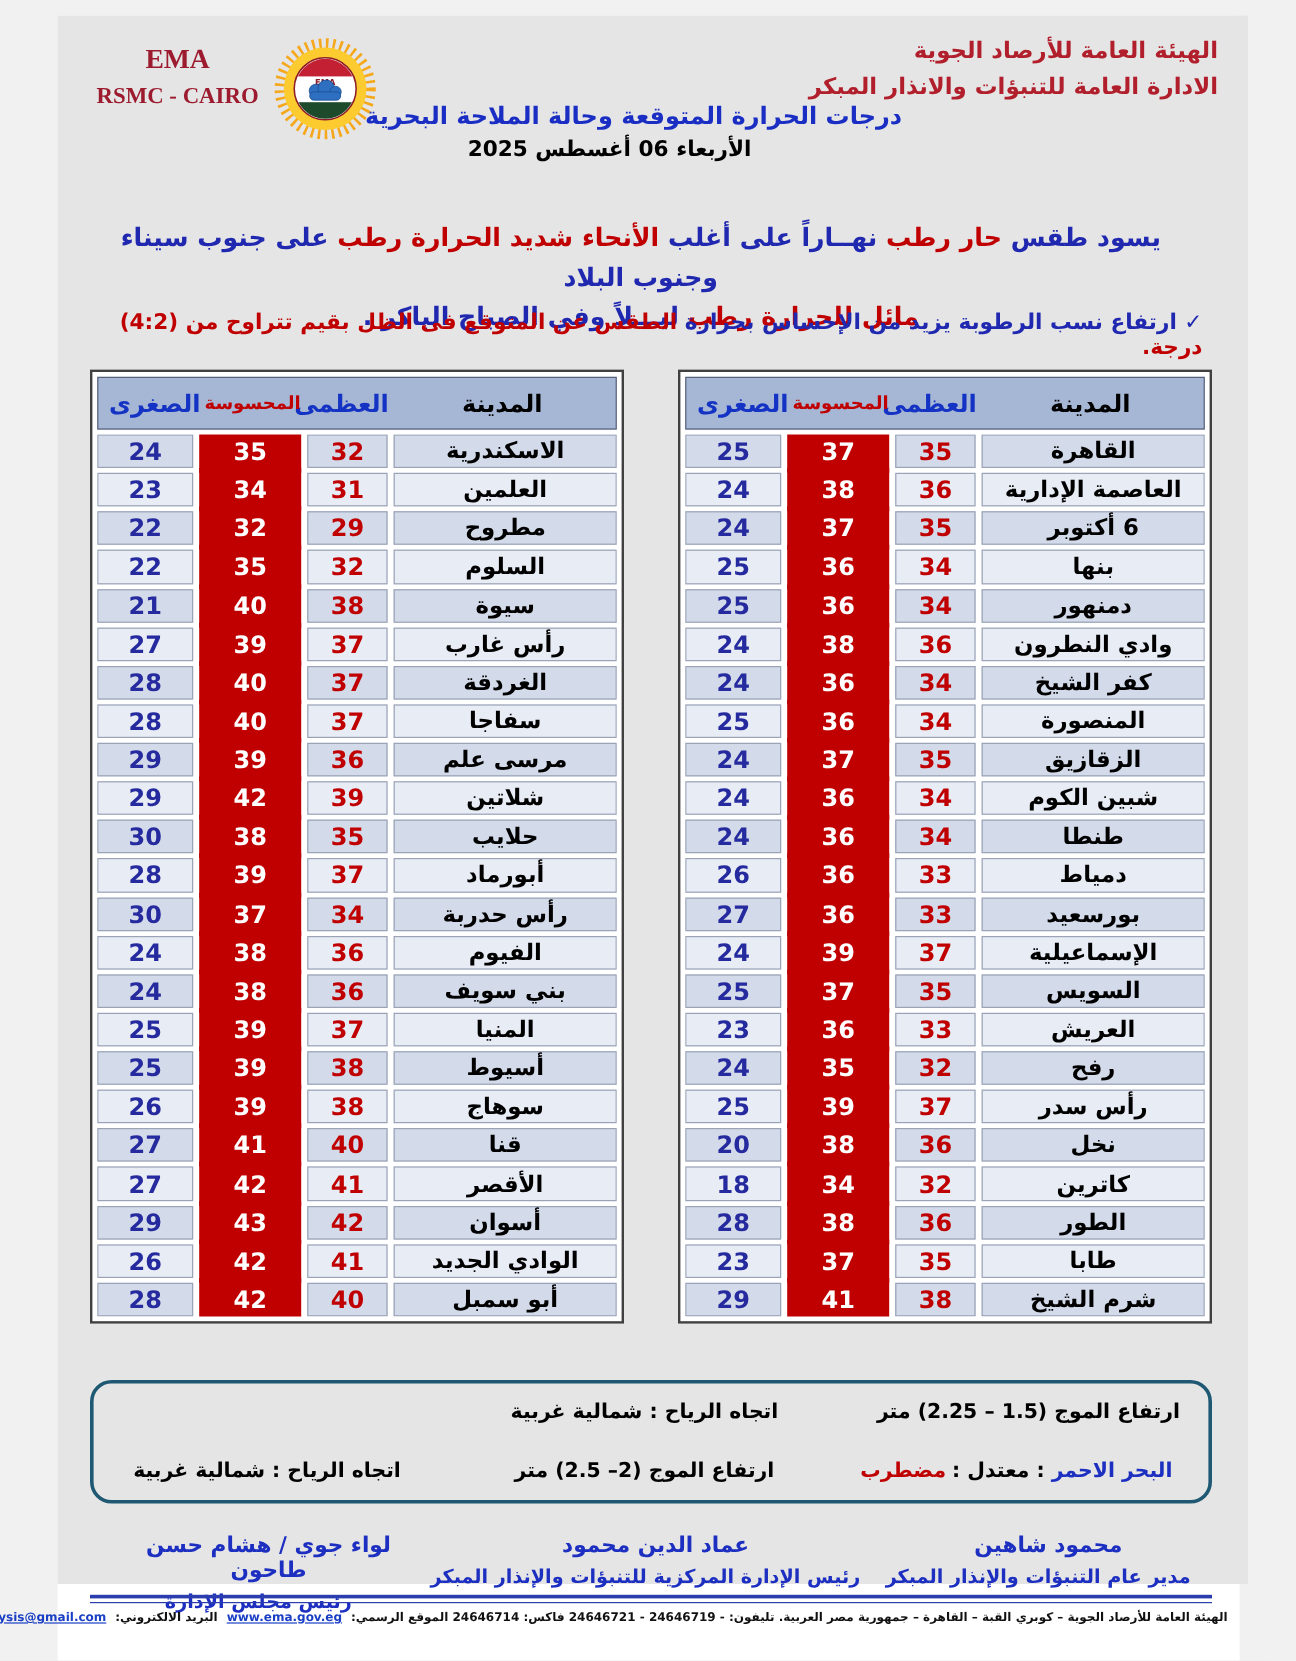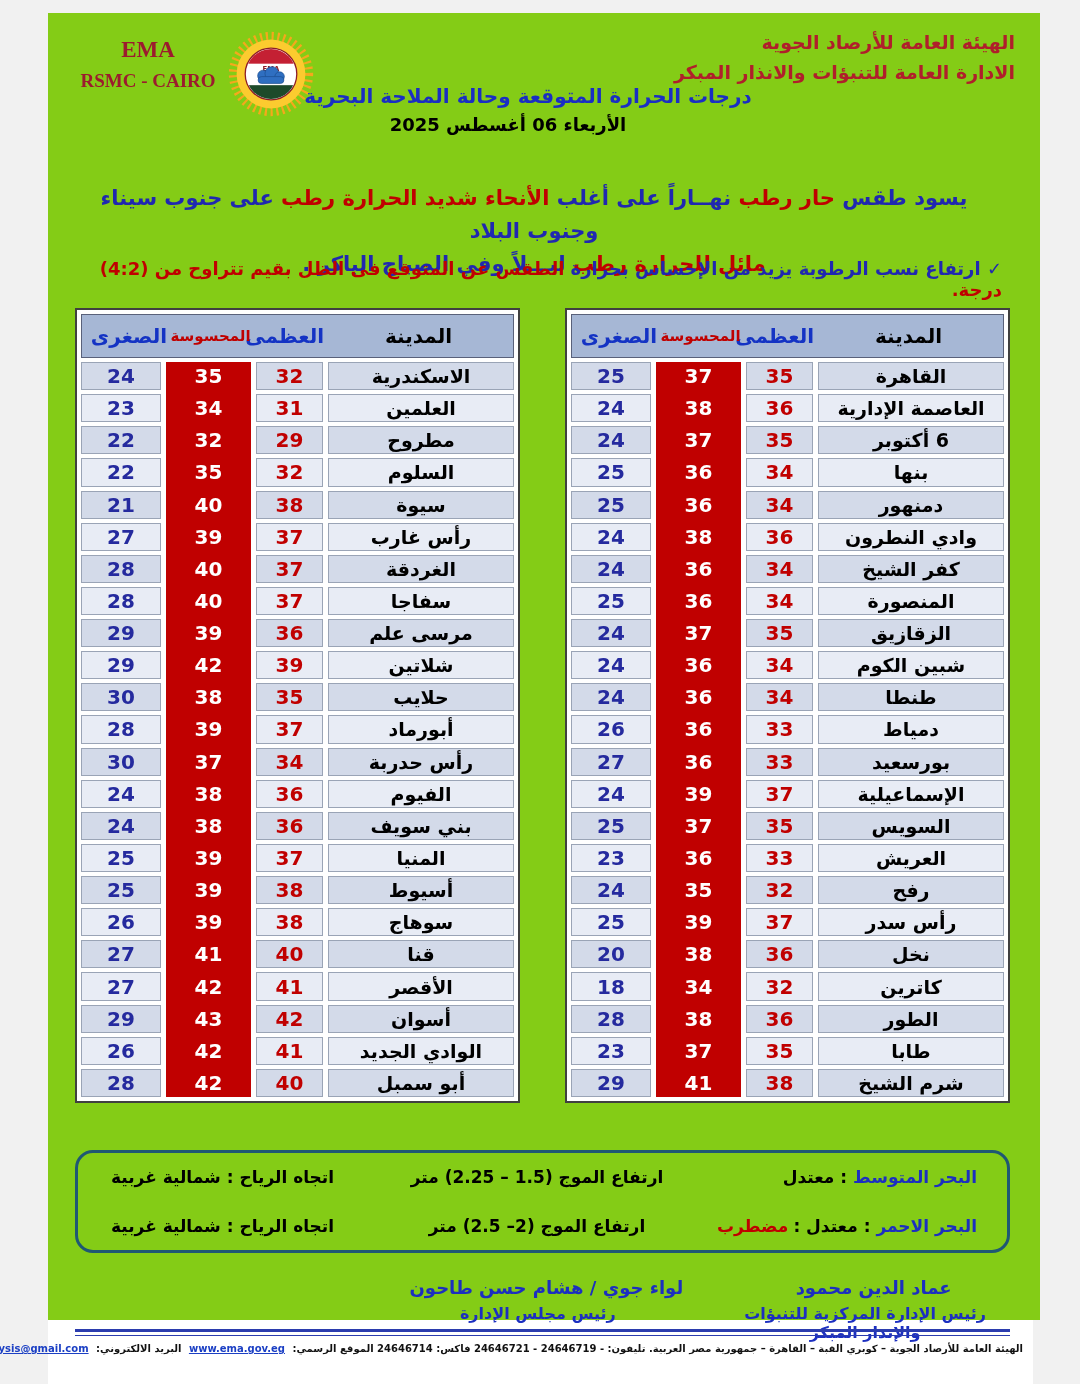--- a/index.html
+++ b/index.html
@@ -1,19 +1,19 @@
 <!DOCTYPE html>
 <html lang="ar"><head>
 <meta charset="utf-8">
 <style>
   html,body{margin:0;padding:0;}
   body{background:#f1f1f1;font-family:"DejaVu Sans",sans-serif;}
   .canvas{position:relative;width:1080px;height:1384px;background:#f1f1f1;overflow:hidden;}
   .page{position:absolute;left:48px;top:13px;width:985px;height:1371px;background:#ffffff;direction:rtl;}
-  .content{position:absolute;left:0;top:0;width:992px;height:1307px;background:#84cc16;}
+  .content{position:absolute;left:0;top:0;width:992px;height:1307px;background:#e5e5e5;}
 
   
   .org-en{position:absolute;left:25px;top:24px;width:150px;text-align:center;direction:ltr;
           color:#9c1b2e;font-family:"Liberation Serif",serif;font-weight:bold;}
   .org-en-l1{font-size:23px;}
   .org-en-l2{font-size:19px;margin-top:7px;white-space:nowrap;}
   .logo{position:absolute;left:180px;top:12px;width:86px;height:98px;}
   .org-ar{position:absolute;right:25px;top:14px;text-align:right;color:#b01f2b;font-weight:bold;
           font-size:19px;line-height:30px;}
   .subtitle{position:absolute;left:230px;top:71px;width:500px;text-align:center;
@@ -324,36 +324,37 @@
             <div class="cell c-min alt">23</div>
             <div class="cell c-city">شرم الشيخ</div>
             <div class="cell c-max">38</div>
             <div class="cell c-felt">41</div>
             <div class="cell c-min">29</div>
           </div>
       </div>
 
       <div class="sea">
         <div class="sea-row">
-          <div class="sea-left">
-            <span class="sea-label">البحر المتوسط</span><span class="sea-state"> :  </span><span class="sea-state">معتدل</span>
-          </div>
           <div class="sea-wave">ارتفاع الموج (1.5 – 2.25) متر</div>
           <div class="sea-wind">اتجاه الرياح : شمالية غربية</div>
         </div>
         <div class="sea-row">
           <div class="sea-left">
             <span class="sea-label">البحر الاحمر</span><span class="sea-state">  :   </span><span class="sea-state">معتدل :</span><span class="sea-state2">مضطرب</span>
           </div>
           <div class="sea-wave">ارتفاع الموج (2– 2.5) متر</div>
           <div class="sea-wind">اتجاه الرياح : شمالية غربية</div>
         </div>
       </div>
 
       <div class="sigs">
+        <div>
+          <div class="sig-name">محمود شاهين</div>
+          <div class="sig-title">مدير عام التنبؤات والإنذار المبكر</div>
+        </div>
         <div>
           <div class="sig-name">عماد الدين محمود</div>
           <div class="sig-title">رئيس الإدارة المركزية للتنبؤات والإنذار المبكر</div>
         </div>
         <div>
           <div class="sig-name">لواء جوي / هشام حسن طاحون</div>
           <div class="sig-title">رئيس مجلس الإدارة</div>
         </div>
       </div>
     </div>

